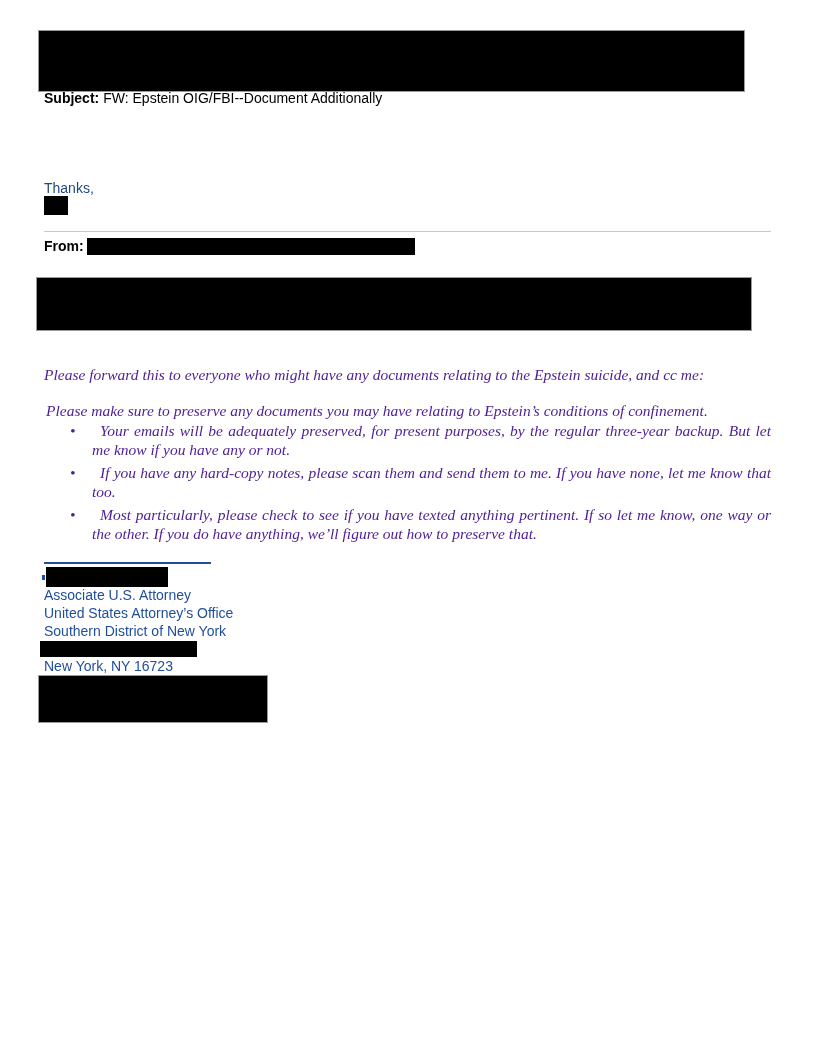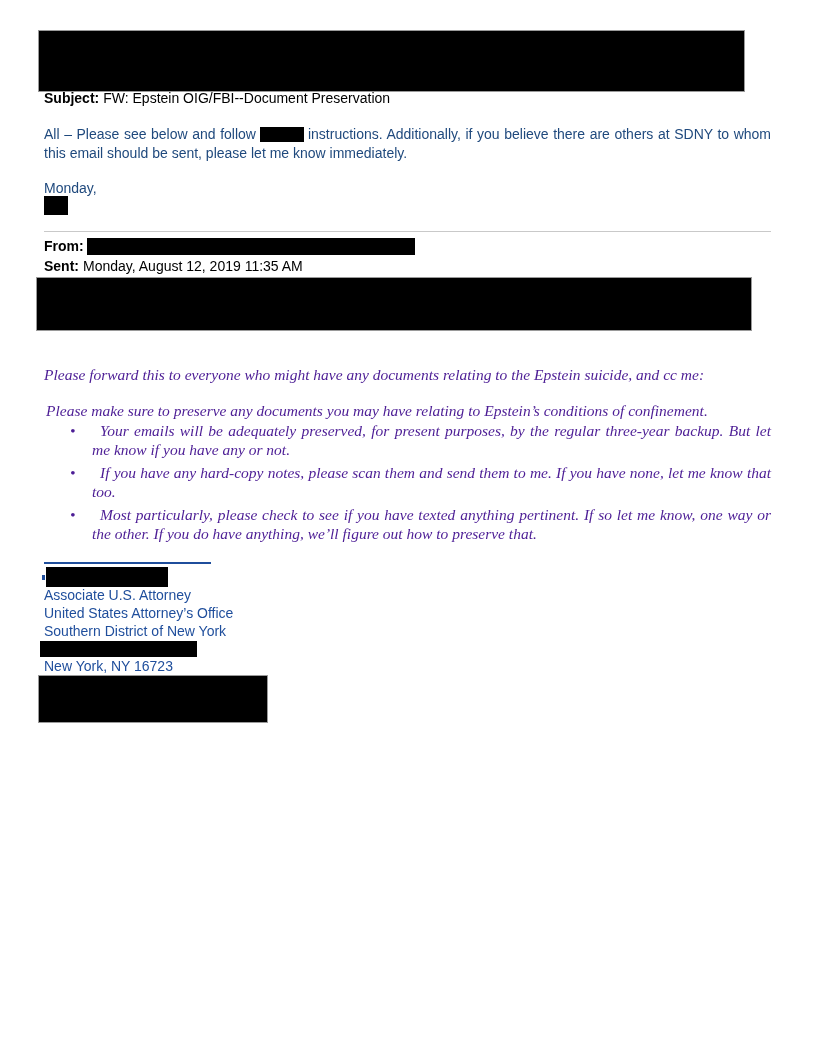--- a/index.html
+++ b/index.html
@@ -45,40 +45,34 @@
   .sig-line{font-size:14px;line-height:15px;}
 </style>
 </head>
 <body>
 
 <div class="page">
 
   <div class="abs redact-bordered" style="left:38px;top:30px;width:705px;height:60px;"></div>
 
   <div class="abs sans" style="left:44px;top:90px;width:727px;">
-    <span class="bold label-gap">Subject:</span><span>FW: Epstein OIG/FBI--Document Preservation</span>
+    <span class="bold label-gap">Subject:</span><span>FW: Epstein OIG/FBI--Document Additionally</span>
   </div>
 
-  <div class="abs sans blue justify intro-para" style="left:44px;top:125px;width:727px;">
-    <span>All – Please see below and follow</span><span class="redact-inline"></span><span>instructions. Additionally, if you believe there are others at SDNY to whom this email should be sent, please let me know immediately.</span>
-  </div>
 
-  <div class="abs sans blue" style="left:44px;top:180px;">Monday,</div>
+  <div class="abs sans blue" style="left:44px;top:180px;">Thanks,</div>
 
   <div class="abs redact" style="left:44px;top:196px;width:24px;height:19px;"></div>
 
   <div class="abs separator" style="left:44px;top:231px;width:727px;"></div>
 
   <div class="abs sans" style="left:44px;top:238px;width:727px;">
     <span class="bold">From:</span><span class="redact-inline from-box"></span>
   </div>
 
-  <div class="abs sans" style="left:44px;top:258px;width:727px;">
-    <span class="bold label-gap">Sent:</span><span>Monday, August 12, 2019 11:35 AM</span>
-  </div>
 
   <div class="abs redact-bordered" style="left:36px;top:277px;width:714px;height:52px;"></div>
 
 
   <div class="abs serif" style="left:44px;top:366px;width:727px;">Please forward this to everyone who might have any documents relating to the Epstein suicide, and cc me:</div>
 
   <div class="abs serif" style="left:46px;top:402px;width:727px;">Please make sure to preserve any documents you may have relating to Epstein’s conditions of confinement.</div>
 
   <ul class="abs serif justify bullets" style="left:68px;top:421px;width:703px;">
     <li>

